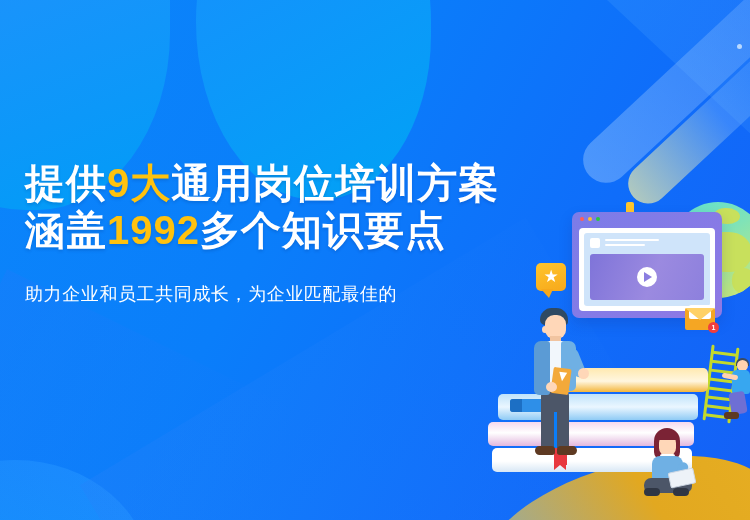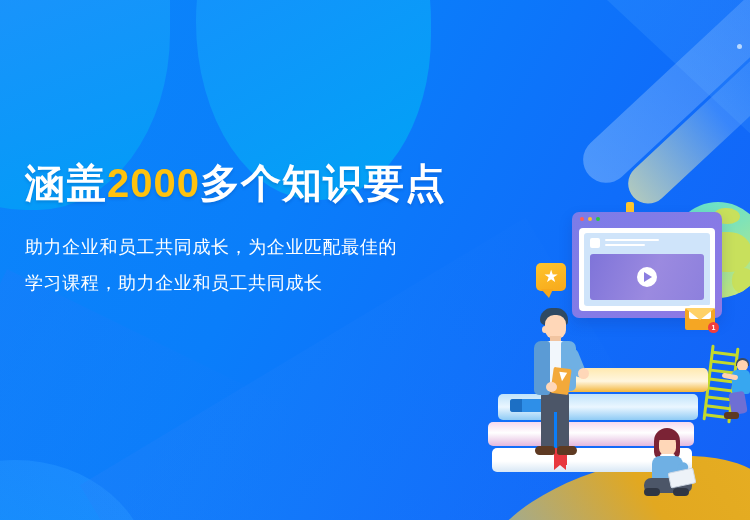--- a/index.html
+++ b/index.html
@@ -271,24 +271,26 @@
     <div class="streak streak-4"></div>
     <div class="streak streak-5"></div>
     <div class="streak streak-2"></div>
     <div class="streak streak-3"></div>
     <div class="blob blob-gold"></div>
     <div class="dot-spark"></div>
   </div>
 
   <div class="copy">
     <div class="headline">
-      <span>涵盖</span><span class="hl-accent">2000</span><span>多个知识要点</span>
+      <span>提供</span><span class="hl-accent">9大</span><span>通用岗位培训方案</span>
+    </div>
+    <div class="headline">
+      <span>涵盖</span><span class="hl-accent">1992</span><span>多个知识要点</span>
     </div>
     <div class="subcopy">助力企业和员工共同成长，为企业匹配最佳的</div>
-    <div class="subcopy" style="margin-top:0">学习课程，助力企业和员工共同成长</div>
   </div>
 
   <div class="star-badge">
     <div class="star-glyph">★</div>
   </div>
 
   <div class="art">
 
     <div class="bars">
       <div class="bar bar1"></div>

